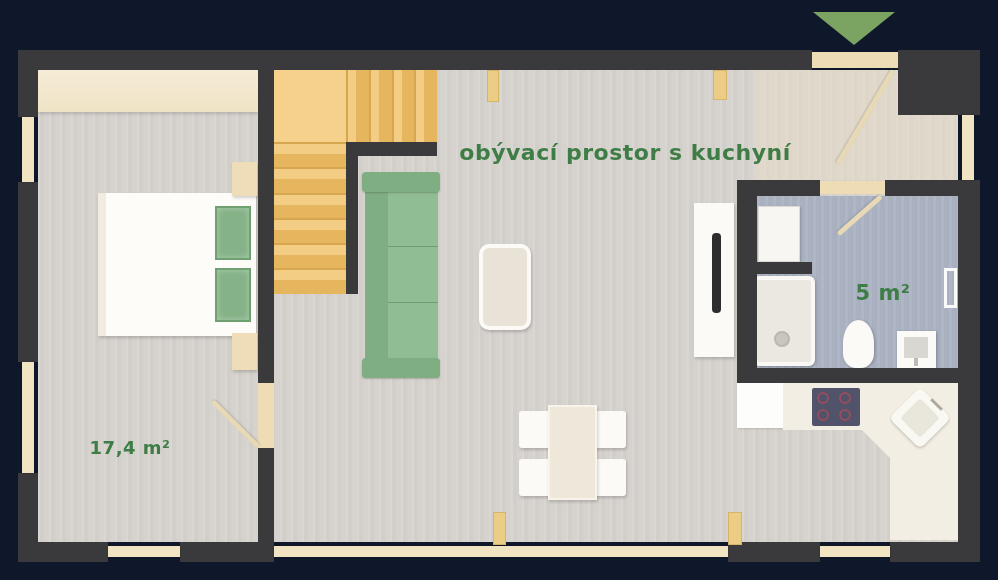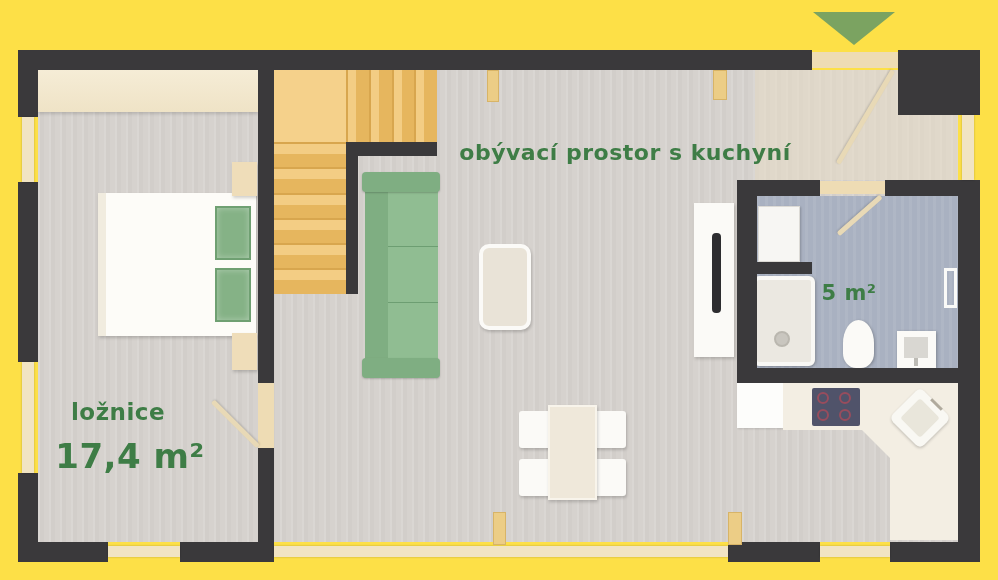--- a/index.html
+++ b/index.html
@@ -1,17 +1,17 @@
 <!DOCTYPE html>
 <html><head>
 <meta charset="utf-8">
 <style>
   html,body{margin:0;padding:0;background:#ffffff;}
   *{box-sizing:border-box;}
-  #stage{position:relative;width:998px;height:580px;background:#fde047;overflow:hidden;
+  #stage{position:relative;width:998px;height:580px;background:#0f172a;overflow:hidden;
          font-family:"DejaVu Sans",sans-serif;}
   .abs{position:absolute;}
   .wall{position:absolute;background:#3a393b;}
   .win{position:absolute;background:#f1e4c3;box-shadow:0 0 2px rgba(0,0,0,.25);}
   .wood{position:absolute;background:#eedcb4;}
   .swing{position:absolute;height:5px;background:#e8d9b6;transform-origin:0 50%;border-radius:2px;box-shadow:0 1px 2px rgba(0,0,0,.15);}
   .post{position:absolute;background:#eccd86;border:1px solid #d8b467;}
   .label{position:absolute;font-weight:700;color:#3e7d46;text-align:center;letter-spacing:.5px;line-height:1.1;}
   .floor{position:absolute;left:38px;top:70px;width:920px;height:472px;background:#d6d2ce;
          background-image:repeating-linear-gradient(90deg,rgba(255,255,255,.10) 0 2px,rgba(0,0,0,.02) 2px 6px,rgba(255,255,255,0) 6px 11px);}
@@ -115,17 +115,16 @@
   <div class="swing" style="left:881px;top:194px;width:57px;transform:rotate(138.5deg);"></div>
   <div class="wood" style="left:258px;top:383px;width:16px;height:65px;"></div>
   <div class="swing" style="left:258px;top:444px;width:64px;transform:rotate(-135deg);"></div>
 
   <div class="post" style="left:487px;top:70px;width:12px;height:32px;"></div>
   <div class="post" style="left:713px;top:70px;width:14px;height:30px;"></div>
   <div class="post" style="left:493px;top:512px;width:13px;height:33px;"></div>
   <div class="post" style="left:728px;top:512px;width:14px;height:33px;"></div>
 
   <div class="label" style="left:440px;top:141px;width:370px;font-size:22px;">obývací prostor s kuchyní</div>
-  <div class="label" style="left:58px;top:400px;width:120px;font-size:23px;">ložnice</div>
-  <div class="label" style="left:55px;top:438px;width:150px;font-size:34px;">17,4 m²</div>
-  <div class="label" style="left:804px;top:282px;width:90px;font-size:21px;">5 m²</div>
+  <div class="label" style="left:55px;top:438px;width:150px;font-size:18px;">17,4 m²</div>
+  <div class="label" style="left:838px;top:282px;width:90px;font-size:21px;">5 m²</div>
 
 </div>
 
 </body></html>

